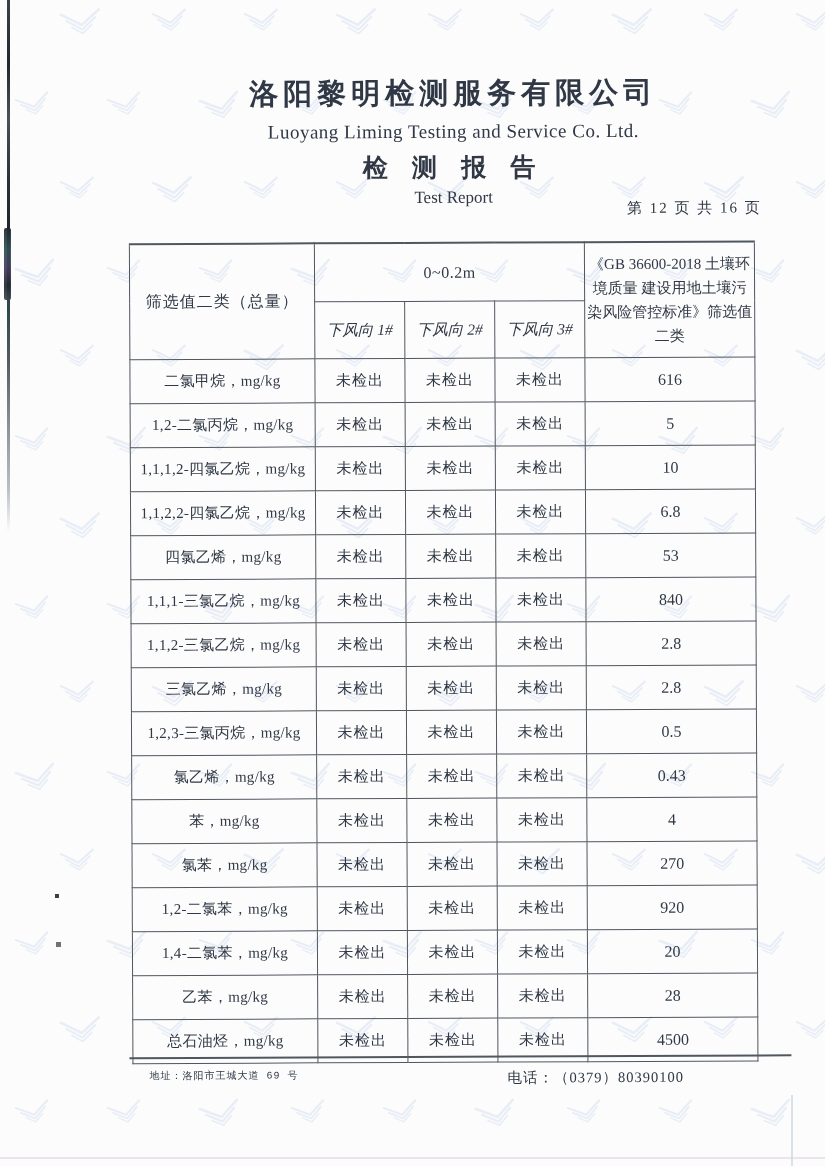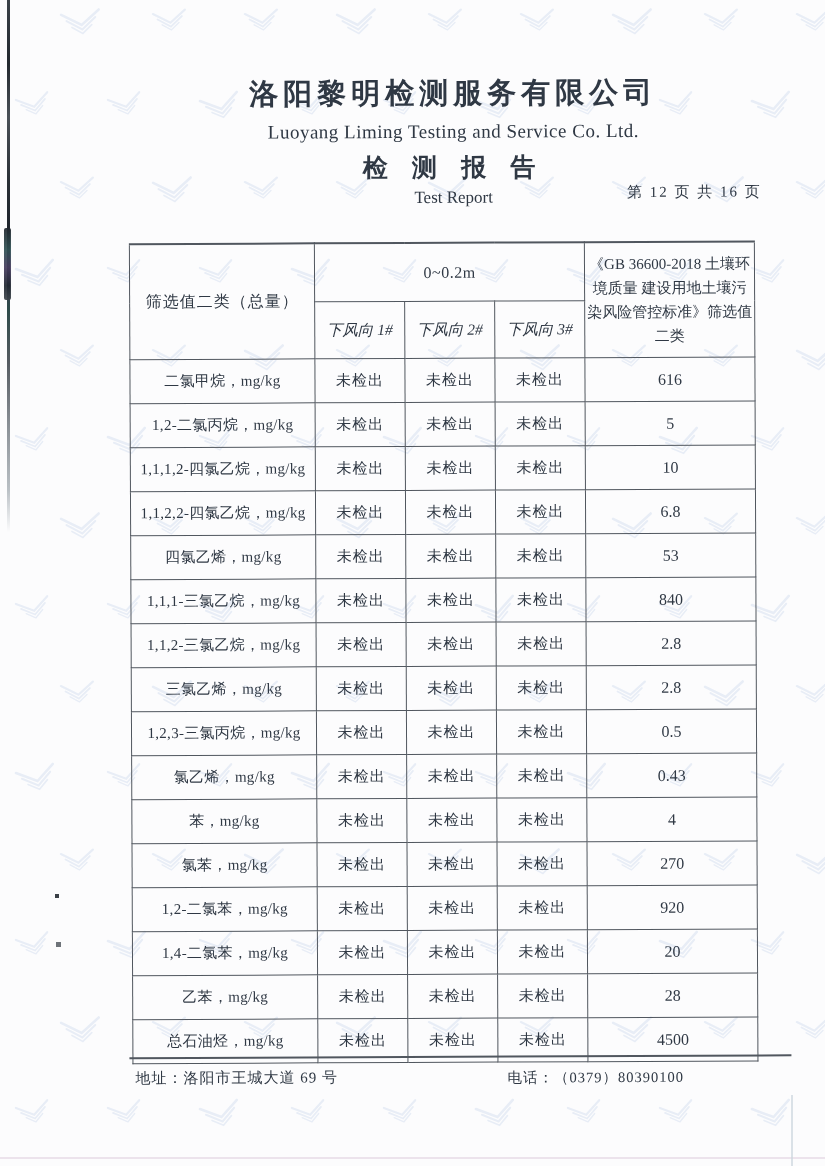--- a/index.html
+++ b/index.html
@@ -36,21 +36,21 @@
   .paper{position:absolute;inset:0;z-index:2;transform:rotate(-0.25deg);transform-origin:400px 500px;}
   .header-block{position:absolute;top:74px;left:120px;width:670px;text-align:center;}
   .company-cn{font-size:29px;letter-spacing:5px;font-weight:600;}
   .company-en{font-size:19px;margin-top:7px;letter-spacing:.5px;}
   .title-cn{font-size:25px;letter-spacing:9px;margin-top:8px;font-weight:600;}
   .title-en{font-size:17px;margin-top:4px;}
   .meta-left{position:absolute;top:193px;left:133px;font-size:15px;line-height:23px;}
   .report-no{letter-spacing:1px;}
   .report-no .num{margin-left:14px;letter-spacing:.5px;}
   .section-title{letter-spacing:.5px;}
-  .page-info{position:absolute;top:184px;left:598px;width:165px;font-size:15px;letter-spacing:2px;text-align:right;}
+  .page-info{position:absolute;top:200px;left:598px;width:165px;font-size:15px;letter-spacing:2px;text-align:right;}
   
   table.results{
     position:absolute;top:242px;left:130px;width:625px;
     border-collapse:collapse;table-layout:fixed;
     border-top:2.5px solid var(--border);
     font-size:15px;color:var(--ink);
   }
   table.results td,table.results th{
     border:1px solid var(--border);
     text-align:center;vertical-align:middle;
@@ -67,21 +67,21 @@
   th.std-cell{font-size:15px;line-height:24px;padding:2px 8px;}
   th.depth-cell{font-size:16px;letter-spacing:.5px;}
   th.item-head{font-size:16px;letter-spacing:1px;}
   th.sample-cell{font-size:15.5px;font-style:italic;}
   td.cell{height:43px;}
   td.item-cell{font-size:15px;letter-spacing:.3px;}
   td.val-cell{font-size:15px;letter-spacing:1px;}
   td.limit-cell{font-size:16px;}
   
   .footer-rule{position:absolute;top:1056px;left:127px;width:662px;height:0;border-top:2px solid var(--border);}
-  .footer-address{position:absolute;top:1068px;left:133px;font-size:15px;letter-spacing:1px;}
+  .footer-address{position:absolute;top:1068px;left:147px;font-size:10px;letter-spacing:1px;font-family:Liberation Mono, monospace;}
   .footer-phone{position:absolute;top:1069px;left:505px;font-size:14.5px;letter-spacing:1px;}
 </style>
 </head>
 <body>
 
 <div class="wm-layer">
     <div class="wm" style="left: 60px; top: 10px; transform: rotate(-8deg);"><svg width="44" height="30" viewBox="0 0 44 30" fill="none" xmlns="http://www.w3.org/2000/svg">
         <path d="M3 2 L22 15 L41 2" stroke="#e2e9f4" stroke-width="2.6" stroke-linecap="round" fill="none"></path>
         <path d="M7.5 9 L22 19.5 L36.5 9" stroke="#e2e9f4" stroke-width="2.1" stroke-linecap="round" fill="none"></path>
         <path d="M12 16 L22 23.5 L32 16" stroke="#e2e9f4" stroke-width="1.7" stroke-linecap="round" fill="none"></path>

